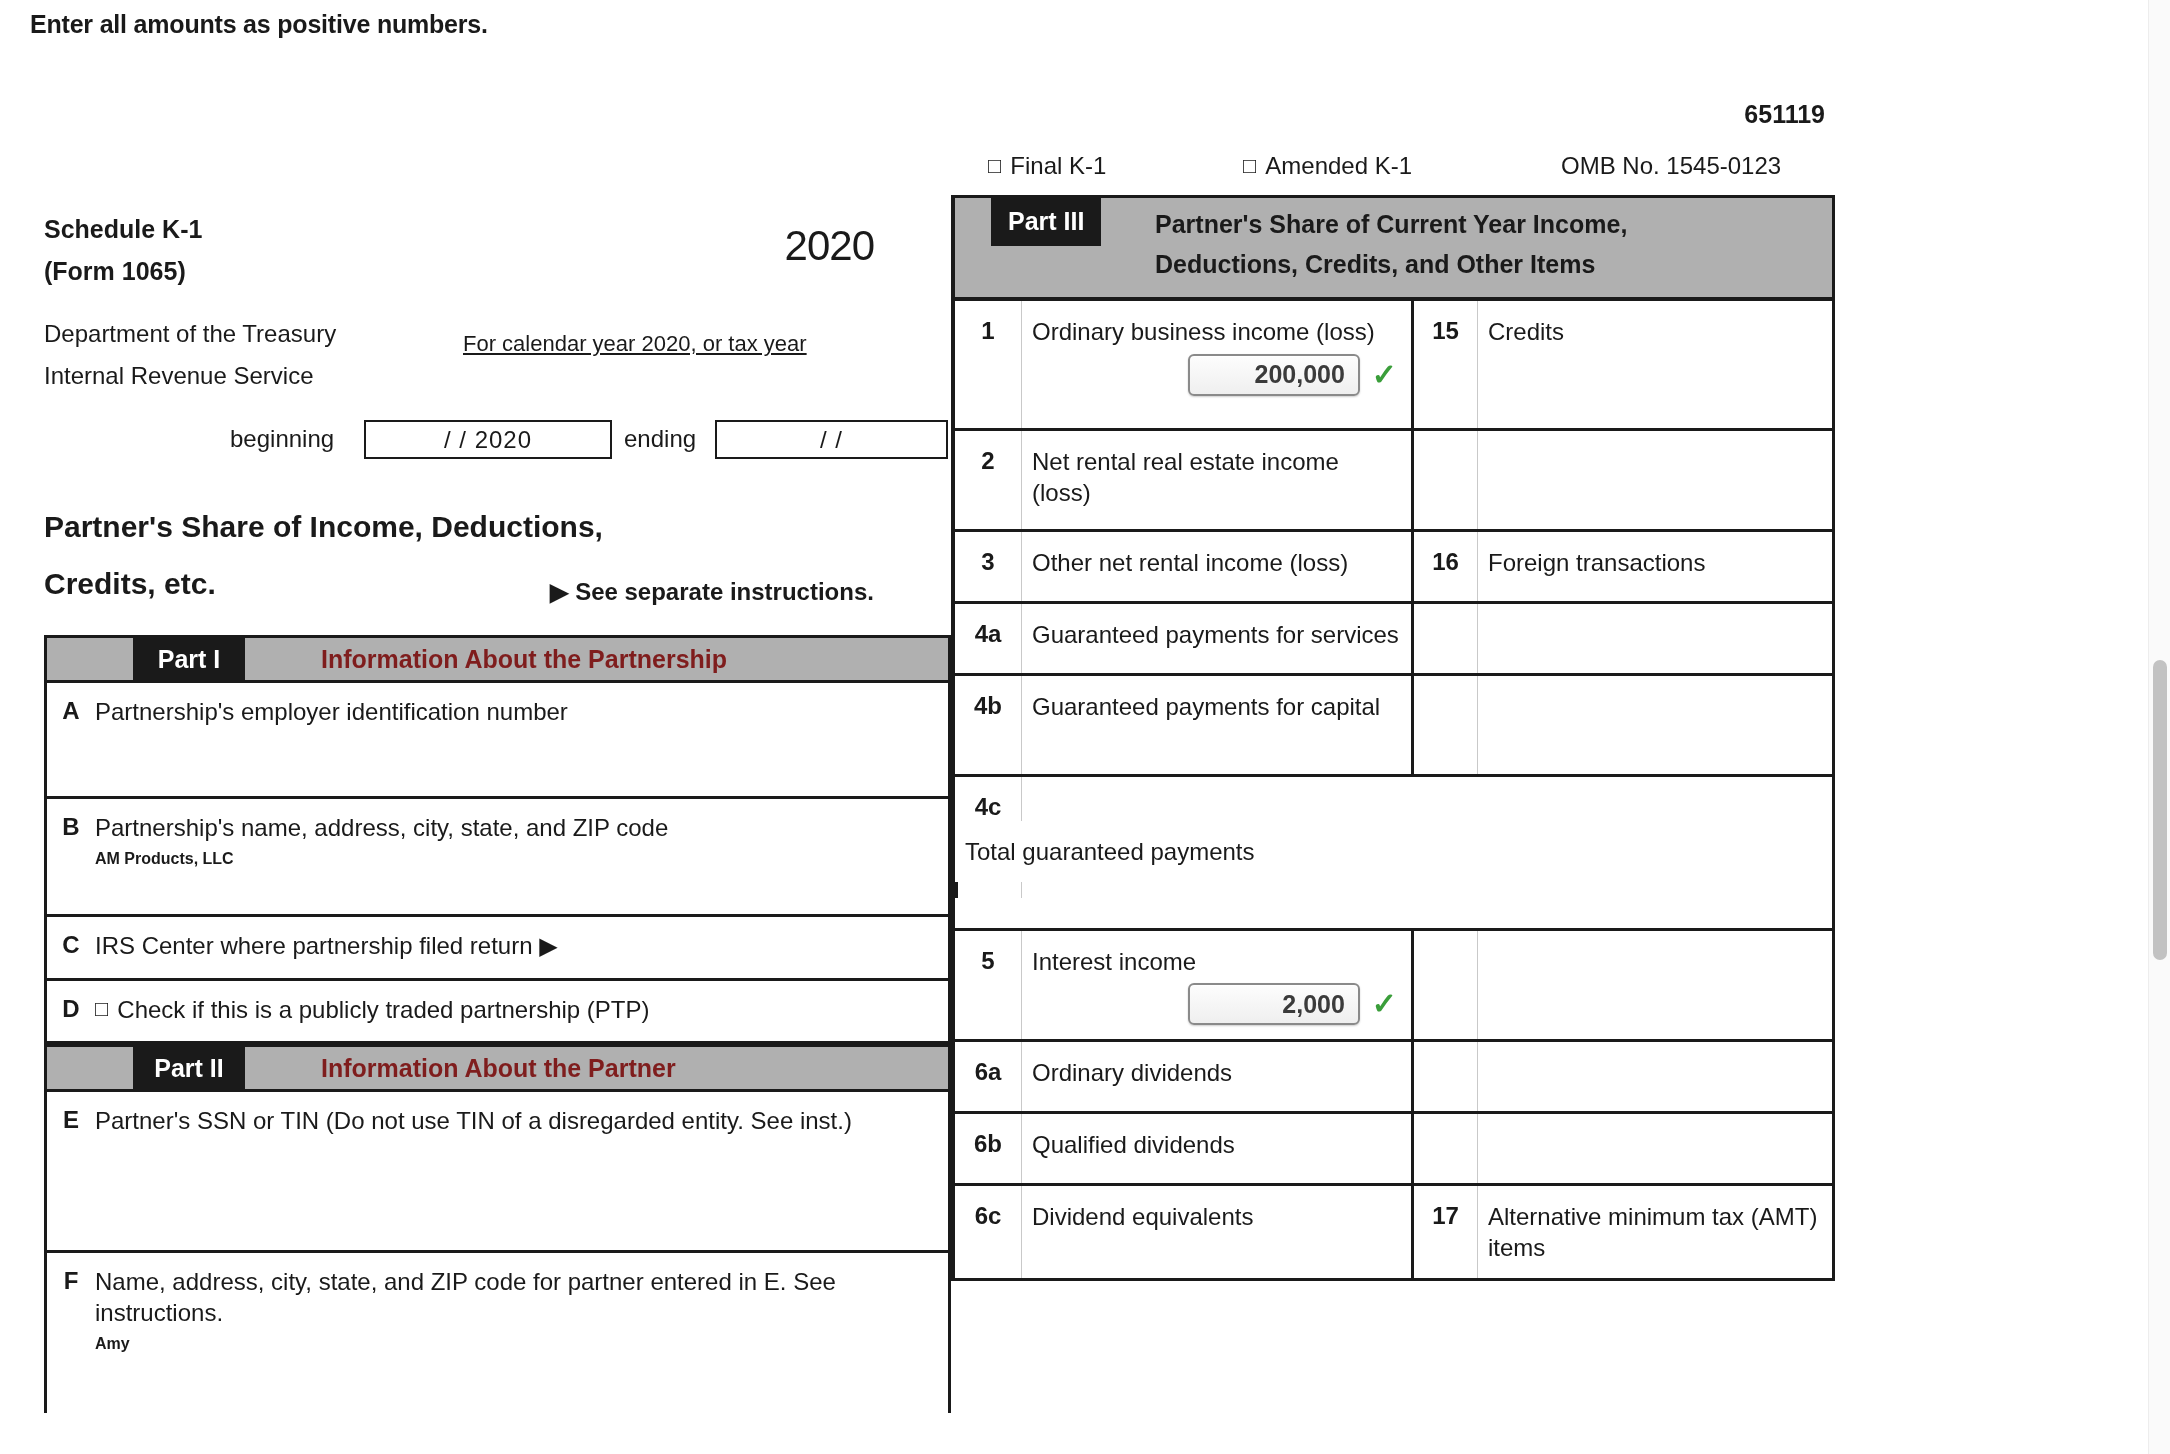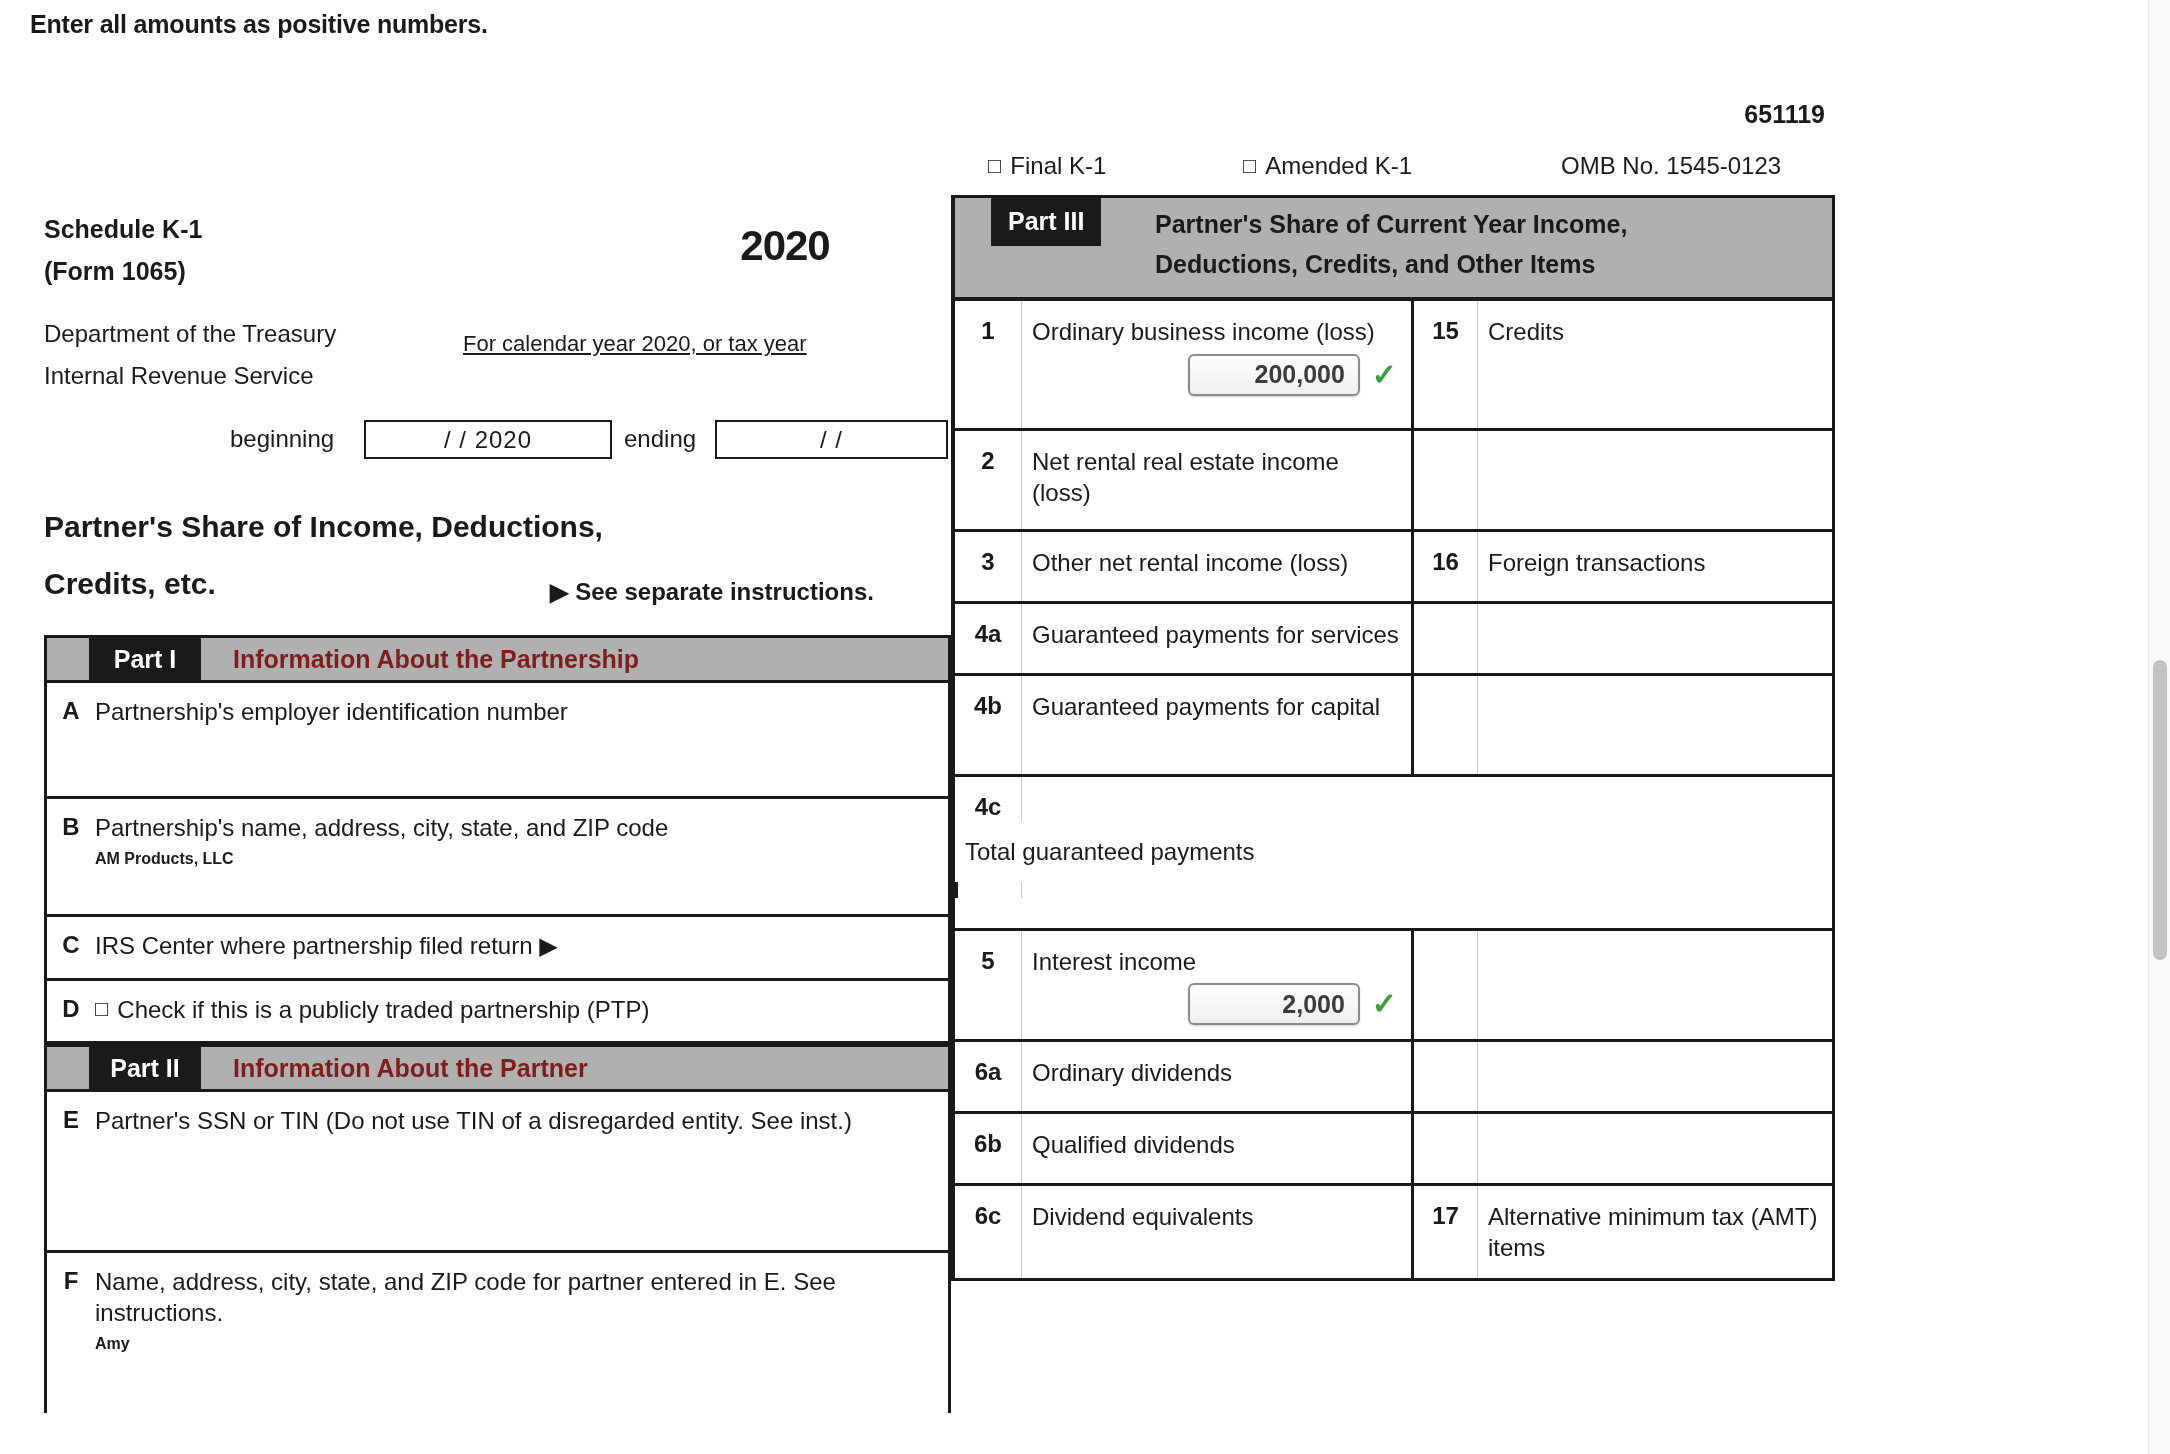--- a/index.html
+++ b/index.html
@@ -52,22 +52,22 @@
     color: #1a1a1a; vertical-align: middle; margin-right: 9px;
     position: relative; top: -2px;
   }
   .chk-final   { position: absolute; left: 0;    top: 0; font-size: 24px; white-space: nowrap; }
   .chk-amended { position: absolute; left: 255px;top: 0; font-size: 24px; white-space: nowrap; }
   .omb         { position: absolute; left: 573px;top: 0; font-size: 24px; white-space: nowrap; }
 
   
   .sched-k1 { position: absolute; left: 44px; top: 215px; font-size: 25px; font-weight: bold; }
   .form1065 { position: absolute; left: 44px; top: 257px; font-size: 25px; font-weight: bold; }
-  .year2020 { position: absolute; left: 680px; top: 222px; width: 210px; text-align: center;
-              font-size: 42px; font-weight: bold; letter-spacing: -1px; }
+  .year2020 { position: absolute; left: 664px; top: 222px; width: 210px; text-align: right;
+              font-size: 42px; font-weight: normal; letter-spacing: -1px; }
   .dept1 { position: absolute; left: 44px; top: 320px; font-size: 24px; }
   .dept2 { position: absolute; left: 44px; top: 362px; font-size: 24px; }
   .calyear { position: absolute; left: 463px; top: 331px; font-size: 22px; text-decoration: underline; }
 
   .daterow { position: absolute; left: 230px; top: 420px; height: 40px; }
   .lbl-beg { position: absolute; left: 0px; top: 5px; font-size: 24px; }
   .box-beg {
     position: absolute; left: 134px; top: 0; width: 248px; height: 39px;
     border: 2px solid #1a1a1a; background: #fff;
     font-size: 24px; display: flex; align-items: center; justify-content: center;
@@ -87,21 +87,21 @@
 
   
   .leftform {
     position: absolute; left: 44px; top: 635px; width: 907px;
     border-left: 3px solid #1a1a1a;
     border-right: 3px solid #1a1a1a;
   }
   .parthdr {
     display: flex; align-items: stretch;
     background: #b0b0b0; height: 48px;
-    border-top: 3px solid #1a1a1a; border-bottom: 3px solid #1a1a1a;
+    border-top: 3px solid #1a1a1a; border-bottom: 3px solid #1a1a1a; gap: 44px;
   }
   .parthdr .spacer { width: 42px; }
   .parthdr .tag {
     background: #1a1a1a; color: #ffffff;
     font-size: 25px; font-weight: bold;
     display: flex; align-items: center; justify-content: center;
     padding: 0 14px; min-width: 112px;
   }
   .parthdr .ptxt {
     display: flex; align-items: center; padding-left: 32px;

